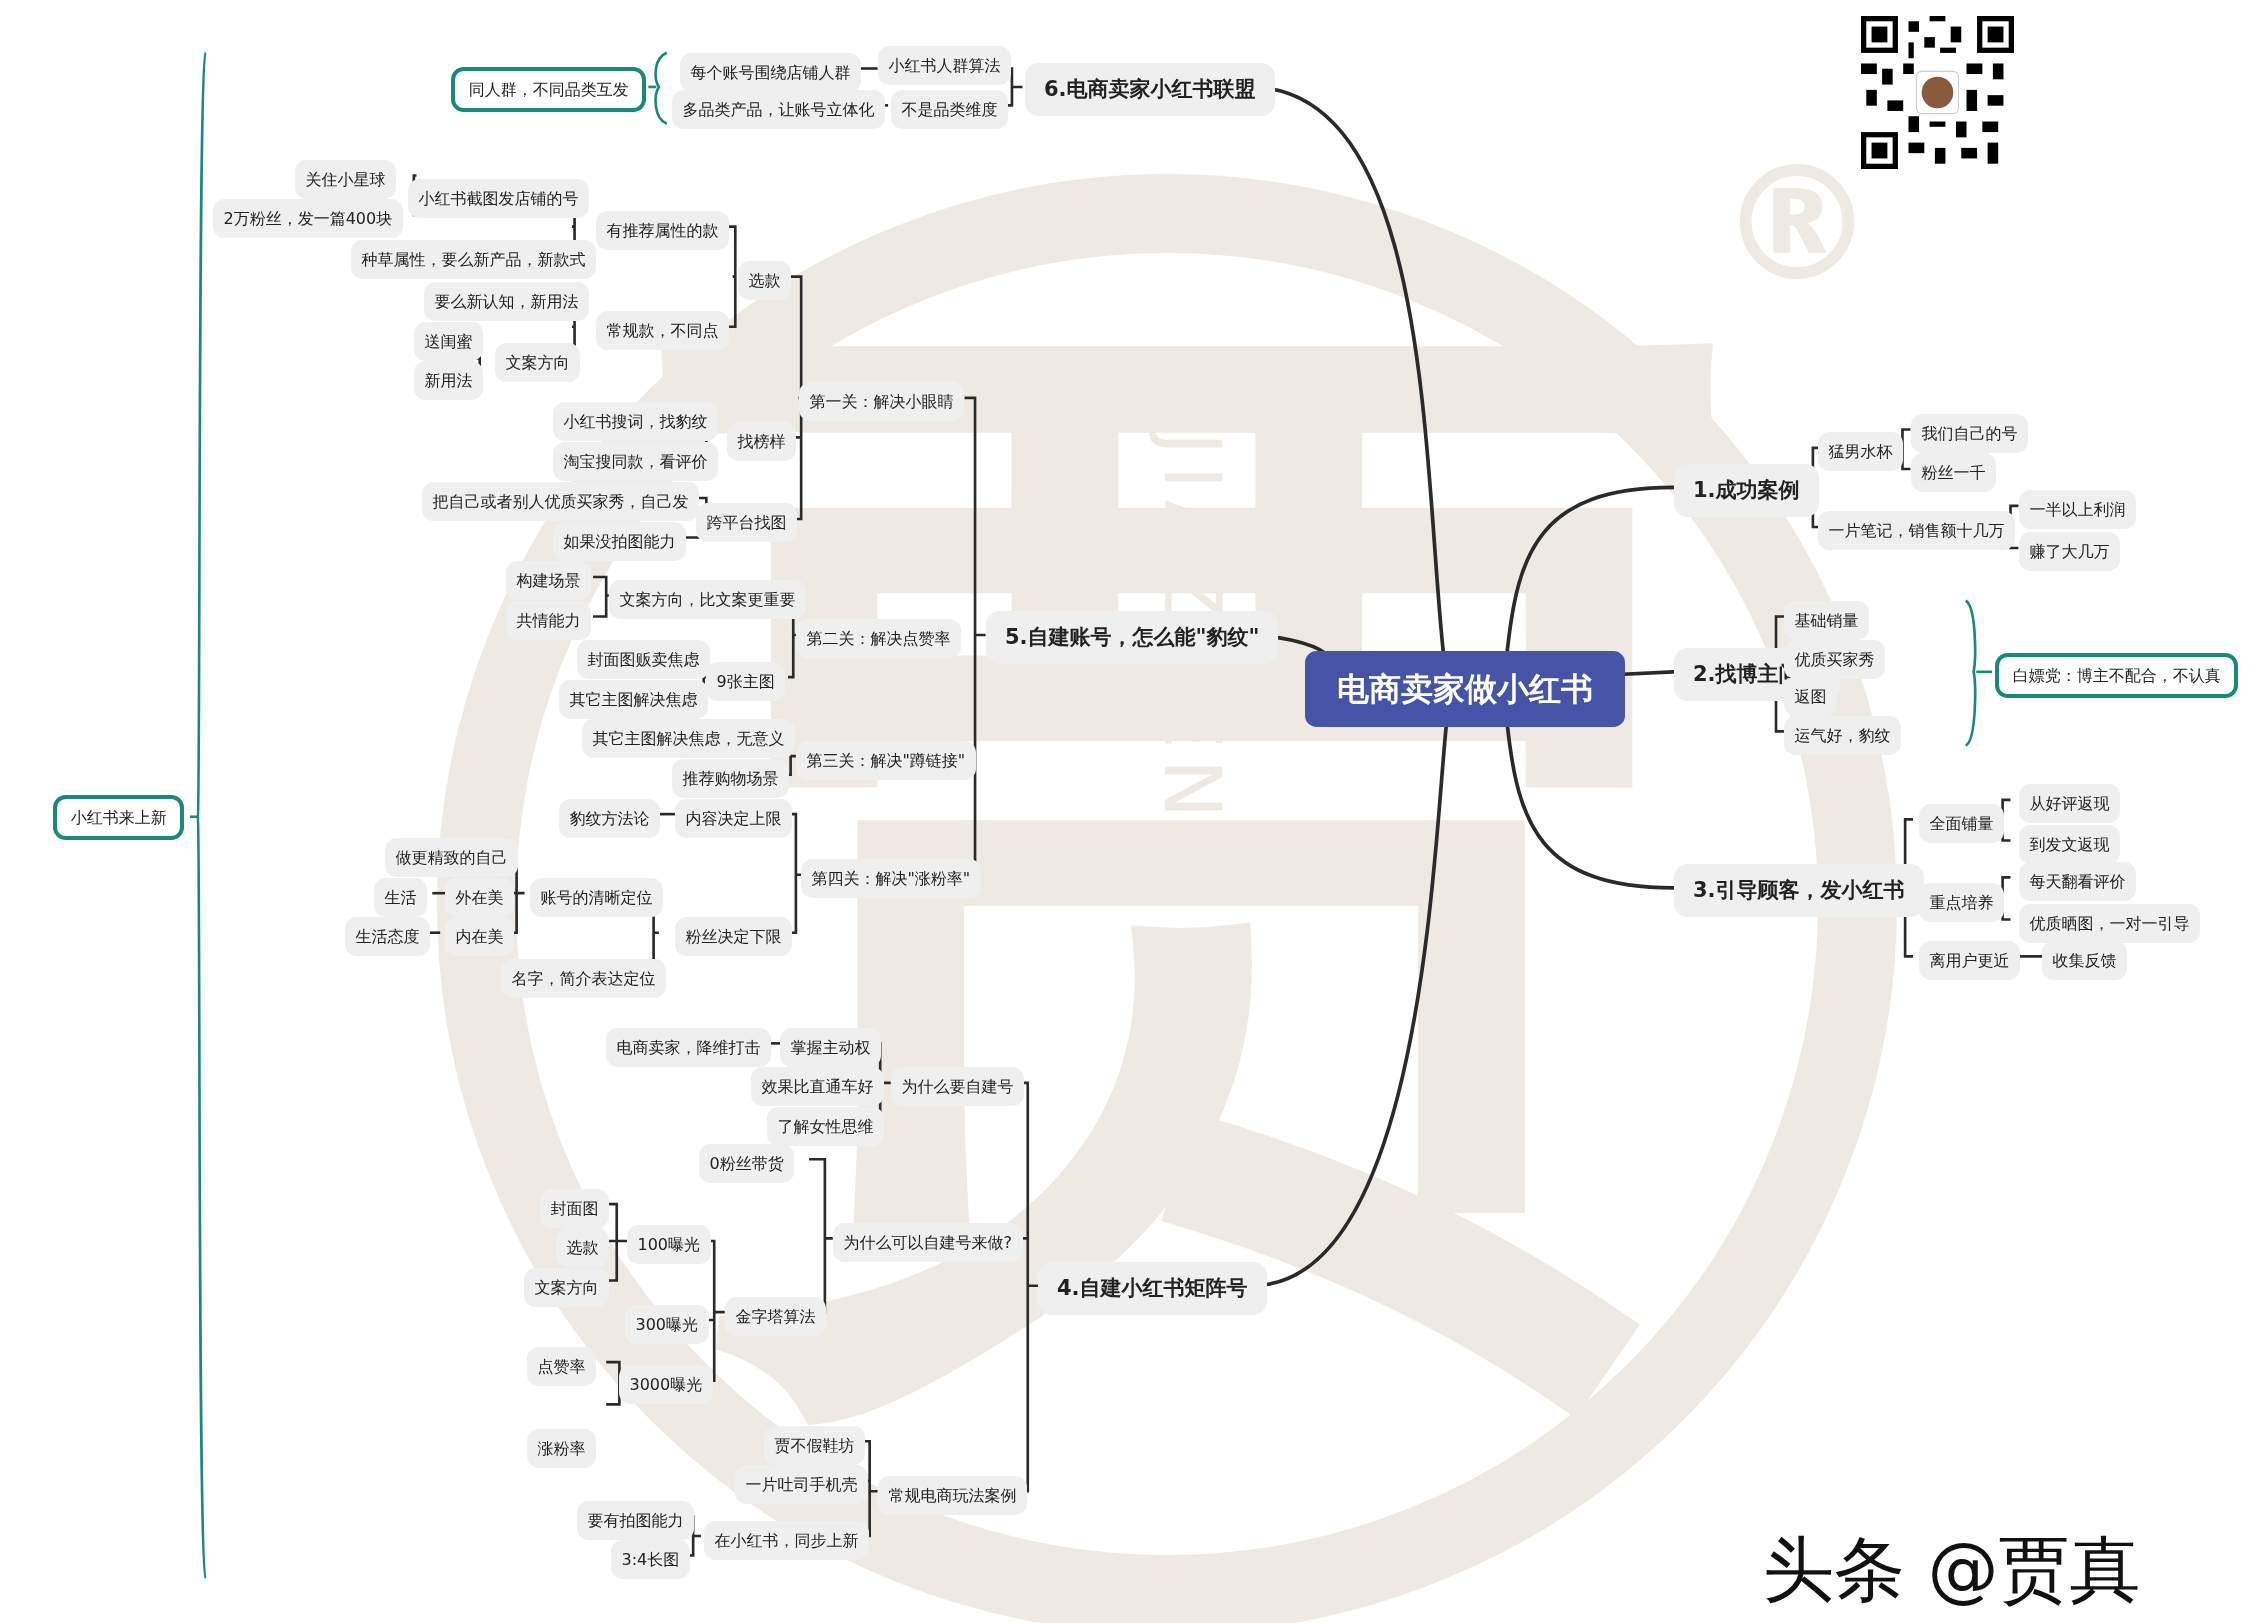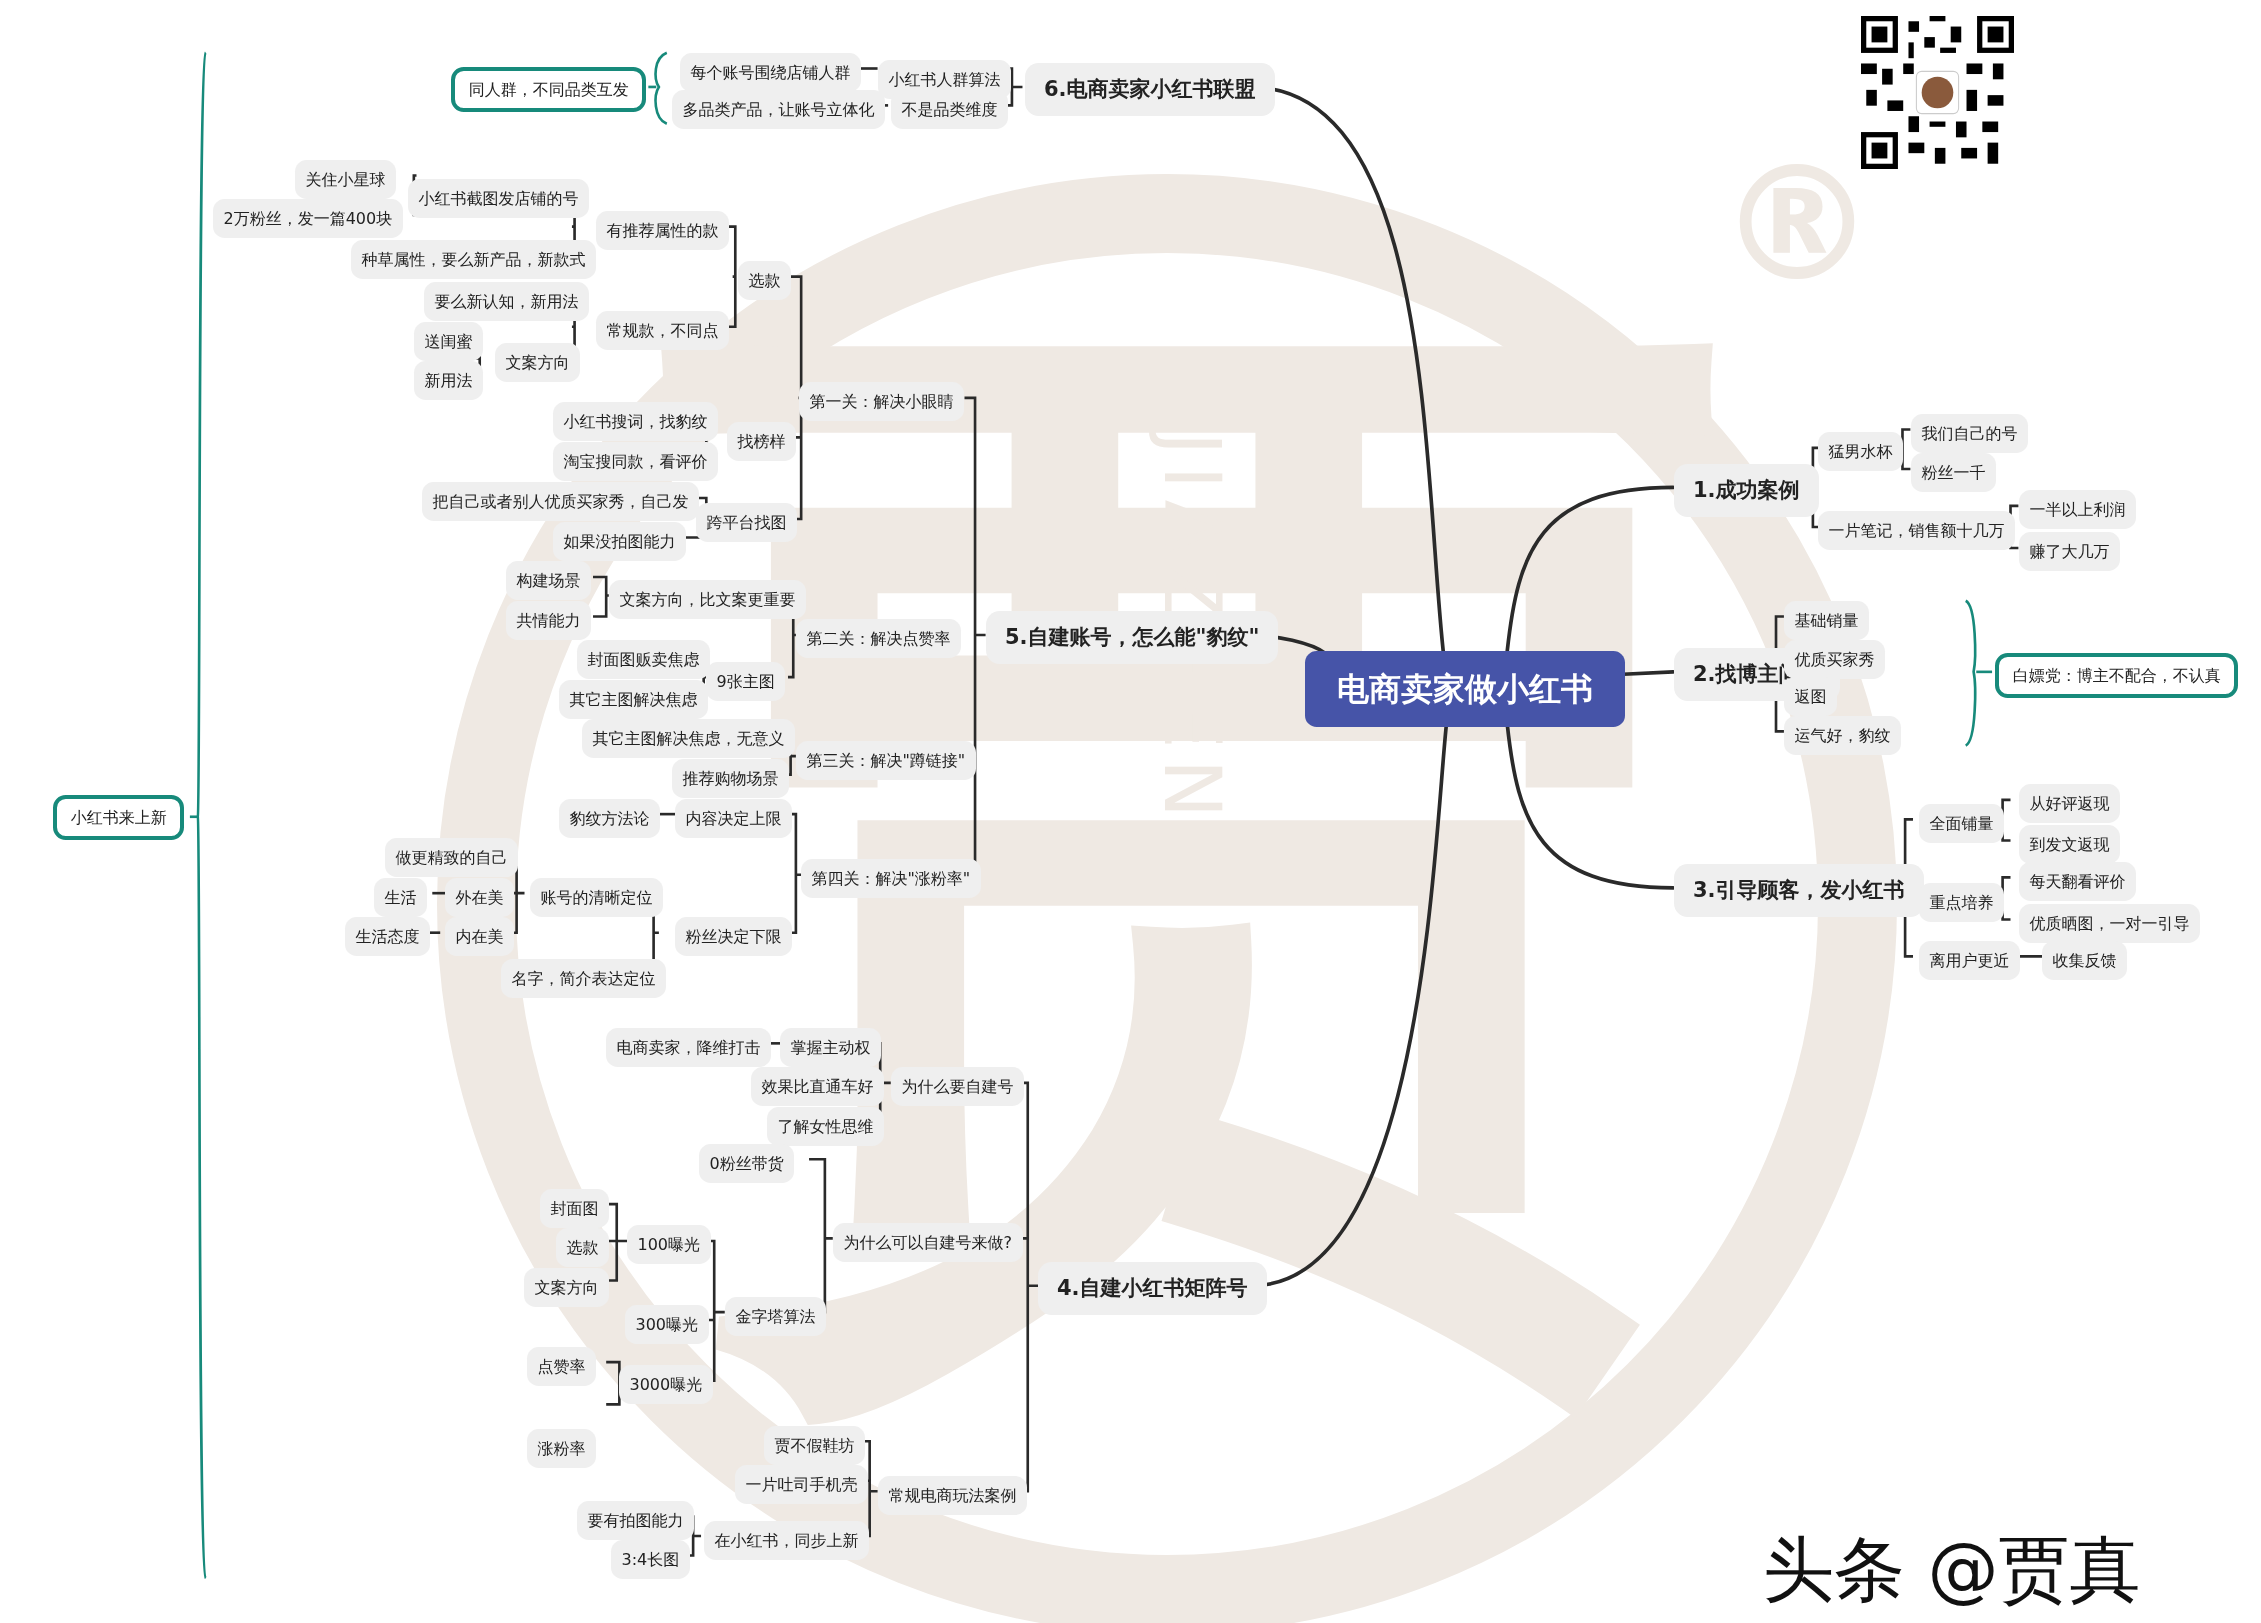--- a/index.html
+++ b/index.html
@@ -125,21 +125,21 @@
 <div class="node" style="left:1919px;top:804px;">全面铺量</div>
 <div class="node" style="left:2019px;top:784px;">从好评返现</div>
 <div class="node" style="left:2019px;top:825px;">到发文返现</div>
 <div class="node" style="left:1919px;top:883px;">重点培养</div>
 <div class="node" style="left:2019px;top:862px;">每天翻看评价</div>
 <div class="node" style="left:2019px;top:904px;">优质晒图，一对一引导</div>
 <div class="node" style="left:1919px;top:941px;">离用户更近</div>
 <div class="node" style="left:2042px;top:941px;">收集反馈</div>
 
 <div class="node main" style="left:1025px;top:63px;">6.电商卖家小红书联盟</div>
-<div class="node" style="left:878px;top:60px;">小红书人群算法</div>
+<div class="node" style="left:878px;top:46px;">小红书人群算法</div>
 <div class="node" style="left:680px;top:53px;">每个账号围绕店铺人群</div>
 <div class="node" style="left:891px;top:90px;">不是品类维度</div>
 <div class="node" style="left:672px;top:90px;">多品类产品，让账号立体化</div>
 <div class="node summary" style="left:451px;top:67px;">同人群，不同品类互发</div>
 
 <div class="node main" style="left:986px;top:611px;">5.自建账号，怎么能"豹纹"</div>
 <div class="node" style="left:799px;top:382px;">第一关：解决小眼睛</div>
 <div class="node" style="left:738px;top:261px;">选款</div>
 <div class="node" style="left:596px;top:211px;">有推荐属性的款</div>
 <div class="node" style="left:408px;top:179px;">小红书截图发店铺的号</div>

